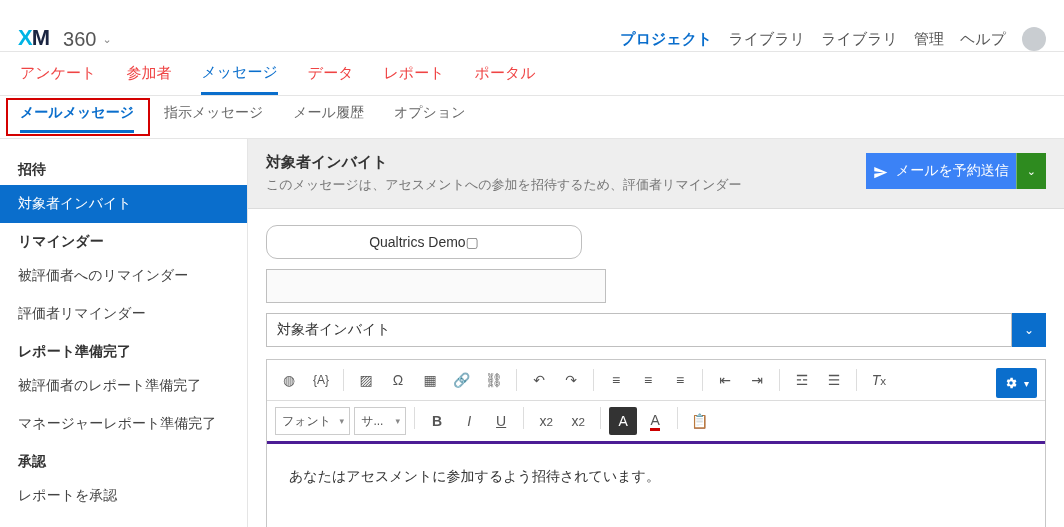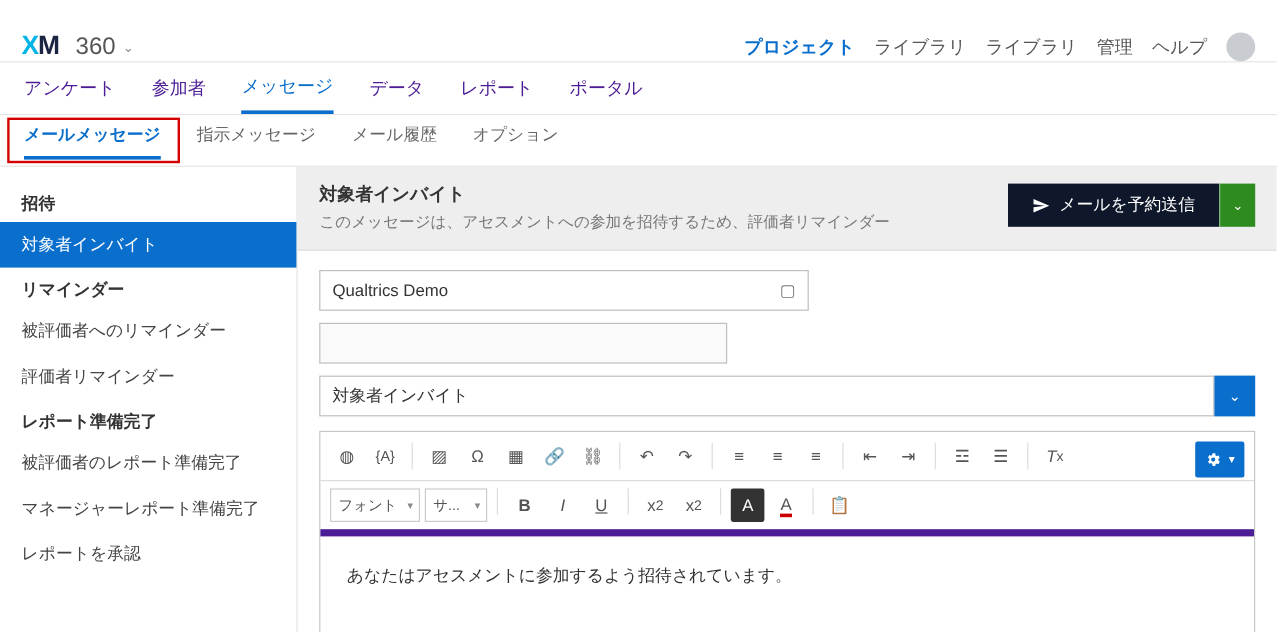--- a/index.html
+++ b/index.html
@@ -10,21 +10,21 @@
   .logo .x { color:#00b4e5;}
   .logo .m { color:#1a2541;}
   .app-switch { margin-left:14px; font-size:20px; color:#555; cursor:pointer; display:flex; align-items:center; gap:6px;}
   .app-switch .chev { font-size:11px; color:#888;}
   .topnav { margin-left:auto; display:flex; align-items:center; gap:16px; }
   .topnav a { color:#555; text-decoration:none; font-size:15px; cursor:pointer;}
   .topnav a.active { color:#0a6ecc; font-weight:600;}
   .avatar-circle { width:24px; height:24px; border-radius:50%; background:#c9cdd1;}
   
   .maintabs { display:flex; gap:30px; padding:0 20px; height:44px; align-items:center; border-bottom:1px solid #e5e5e5;}
-  .maintabs a { color:#4c1d95; font-size:15px; cursor:pointer; padding:10px 0; }
+  .maintabs a { color:#ef4444; font-size:15px; cursor:pointer; padding:10px 0; }
   .maintabs a.active { color:#0a6ecc; border-bottom:3px solid #0a6ecc; font-weight:400;}
   
   .subtabs-wrap { border-bottom:1px solid #e5e5e5;}
   .subtabs { display:flex; gap:30px; padding:0 20px; height:42px; align-items:flex-start;}
   .subtabs a { color:#666; font-size:14px; cursor:pointer; padding:8px 0;}
   .subtabs a.active { color:#0a6ecc; border-bottom:3px solid #0a6ecc; font-weight:600;}
   .highlight-box { position:absolute; border:2px solid #d40000; pointer-events:none;}
   .subtabs-container { position:relative; }
   
   .content { display:flex; }
@@ -32,35 +32,35 @@
   .sidebar { width:248px; border-right:1px solid #e5e5e5; padding:12px 0 24px 0;}
   .side-heading { font-weight:700; font-size:14px; color:#333; padding:10px 18px 6px;}
   .side-item { font-size:14px; color:#444; padding:10px 18px; cursor:pointer;}
   .side-item.active { background:#0a6ecc; color:#fff;}
   
   .panel { flex:1; }
   .panel-header { background:#eeeeee; padding:14px 18px; display:flex; align-items:flex-start; justify-content:space-between; border-bottom:1px solid #dcdcdc;}
   .ph-title { font-size:15px; font-weight:700; color:#333; margin-bottom:4px;}
   .ph-sub { font-size:13px; color:#777;}
   .btn-group { display:flex;}
-  .btn-primary { background:#0f172a; color:#fff; border:none; padding:9px 20px; font-size:14px; cursor:pointer; display:flex; align-items:center; gap:8px;}
+  .btn-primary { background:#3b82f6; color:#fff; border:none; padding:9px 7px; font-size:14px; cursor:pointer; display:flex; align-items:flex-end; gap:8px;}
   .btn-caret { background:#2e8b1f; color:#fff; border:none; border-left:1px solid rgba(255,255,255,.35); padding:9px 10px; cursor:pointer; font-size:11px;}
   .panel-body { padding:16px 18px;}
   .field { border:1px solid #bfbfbf; height:34px; display:flex; align-items:center; padding:0 10px; font-size:14px; color:#333; margin-bottom:10px; background:#fff;}
-  .field.narrow { width:408px; justify-content:space-between;}
+  .field.narrow { width:316px; justify-content:center;border-radius:11px;}
   .field.blank { width:340px; background:#fafafa;}
   .subject-row { display:flex; gap:0;}
   .subject-field { flex:1; border:1px solid #bfbfbf; height:34px; padding:0 10px; font-size:14px; display:flex; align-items:center;}
   .subject-caret { width:34px; height:34px; background:#0a6ecc; color:#fff; display:flex; align-items:center; justify-content:center; cursor:pointer; font-size:12px;}
   
   .editor { margin-top:12px; border:1px solid #c7c7c7; position:relative;}
   .toolbar { display:flex; flex-wrap:wrap; gap:4px; padding:6px 8px; border-bottom:1px solid #dcdcdc; align-items:center;}
   .tbtn { min-width:28px; height:28px; display:flex; align-items:center; justify-content:center; color:#555; font-size:14px; cursor:pointer; border-radius:2px;}
   .tsep { width:1px; height:22px; background:#ddd; margin:0 4px;}
-  .toolbar2 { display:flex; gap:4px; padding:6px 8px; border-bottom:6px solid #4c1d95; align-items:flex-start;}
+  .toolbar2 { display:flex; gap:4px; padding:6px 8px; border-bottom:3px solid #4c1d95; align-items:flex-start;}
   .tselect { height:28px; border:1px solid #ccc; font-size:12px; color:#555; padding:0 18px 0 6px; background:#fff; cursor:pointer; position:relative; display:flex; align-items:center; min-width:64px;}
   .tselect::after { content:"▾"; position:absolute; right:5px; font-size:9px; color:#888;}
   .gear-btn { position:absolute; right:8px; top:8px; background:#0a6ecc; color:#fff; height:30px; padding:0 8px; display:flex; align-items:center; gap:6px; cursor:pointer; font-size:13px; border-radius:2px;}
   .editor-body { padding:24px 22px; font-size:14px; color:#333; min-height:90px;}
   svg { display:block;}
 </style>
 </head>
 <body>
 
 <div class="topbar">
@@ -107,20 +107,21 @@
     <div class="side-item active">対象者インバイト</div>
 
     <div class="side-heading">リマインダー</div>
     <div class="side-item">被評価者へのリマインダー</div>
     <div class="side-item">評価者リマインダー</div>
 
     <div class="side-heading">レポート準備完了</div>
     <div class="side-item">被評価者のレポート準備完了</div>
     <div class="side-item">マネージャーレポート準備完了</div>
 
+    <div class="side-heading">承認</div>
     <div class="side-item">レポートを承認</div>
   </div>
 
   <div class="panel">
     <div class="panel-header">
       <div>
         <div class="ph-title">対象者インバイト</div>
         <div class="ph-sub">このメッセージは、アセスメントへの参加を招待するため、評価者リマインダー</div>
       </div>
       <div class="btn-group">

